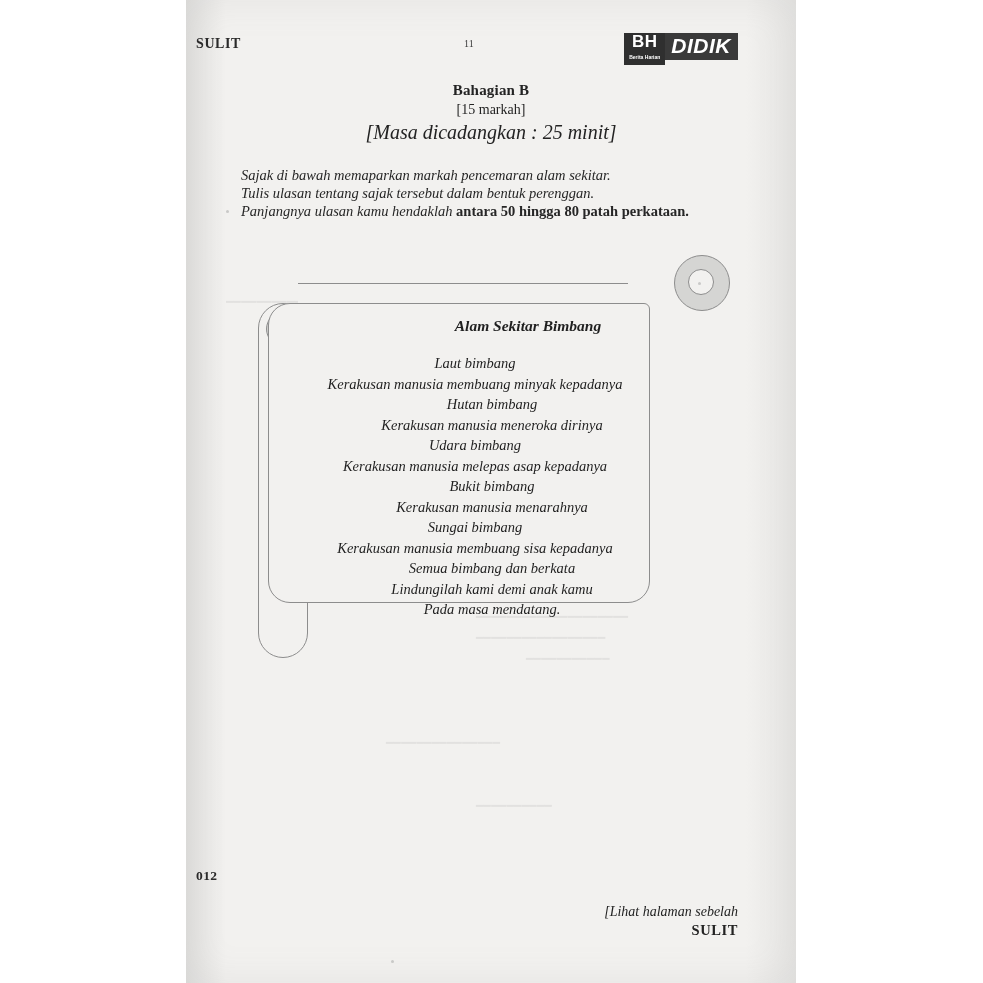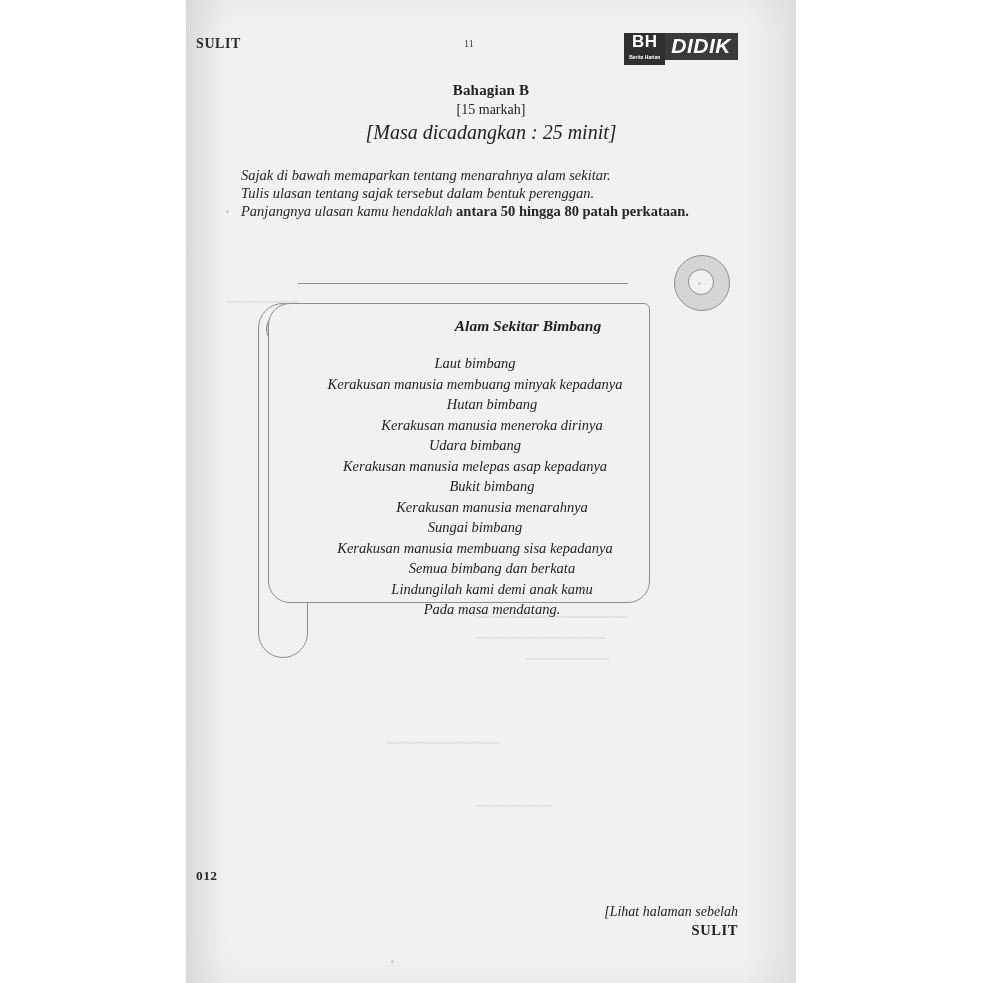--- a/index.html
+++ b/index.html
@@ -316,21 +316,21 @@
       <div class="logo-didik">DIDIK</div>
     </div>
 
     <div class="section-block">
       <div class="section-title">Bahagian B</div>
       <div class="section-marks">[15 markah]</div>
       <div class="section-time">[Masa dicadangkan : 25 minit]</div>
     </div>
 
     <div class="instructions">
-      <div>Sajak di bawah memaparkan tentang menarahnya alam sekitar.</div>
+      <div>Sajak di bawah memaparkan markah pencemaran alam sekitar.</div>
       <div>Tulis ulasan tentang sajak tersebut dalam bentuk perenggan.</div>
       <div><span>Panjangnya ulasan kamu hendaklah </span><span class="bold-part">antara 50 hingga 80 patah perkataan.</span></div>
     </div>
 
     <div class="bleed" aria-hidden="true">
       <div>&nbsp;</div>
       <div class="ind1">&nbsp;</div>
       <div>━━━━━━━━━━━━━━━━━━━━━━━━</div>
       <div class="ind1">━━━━━━━━━━━━━━</div>
       <div>&nbsp;</div>

